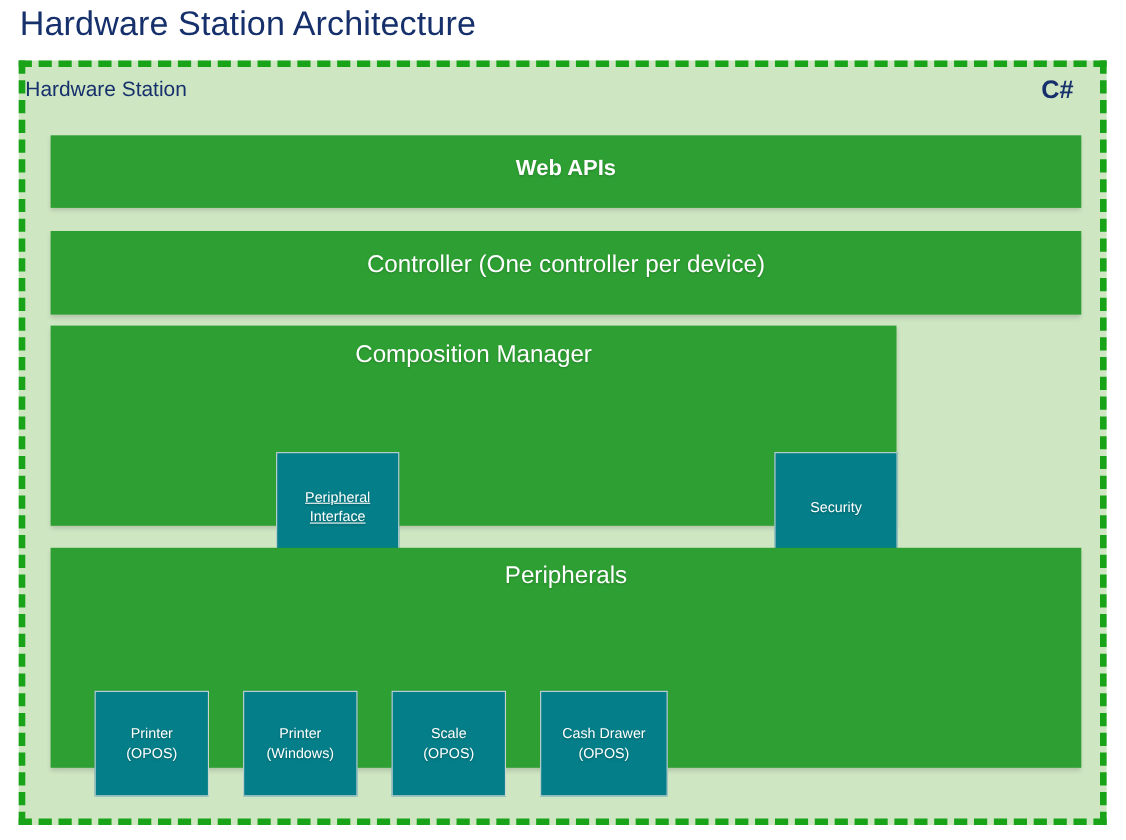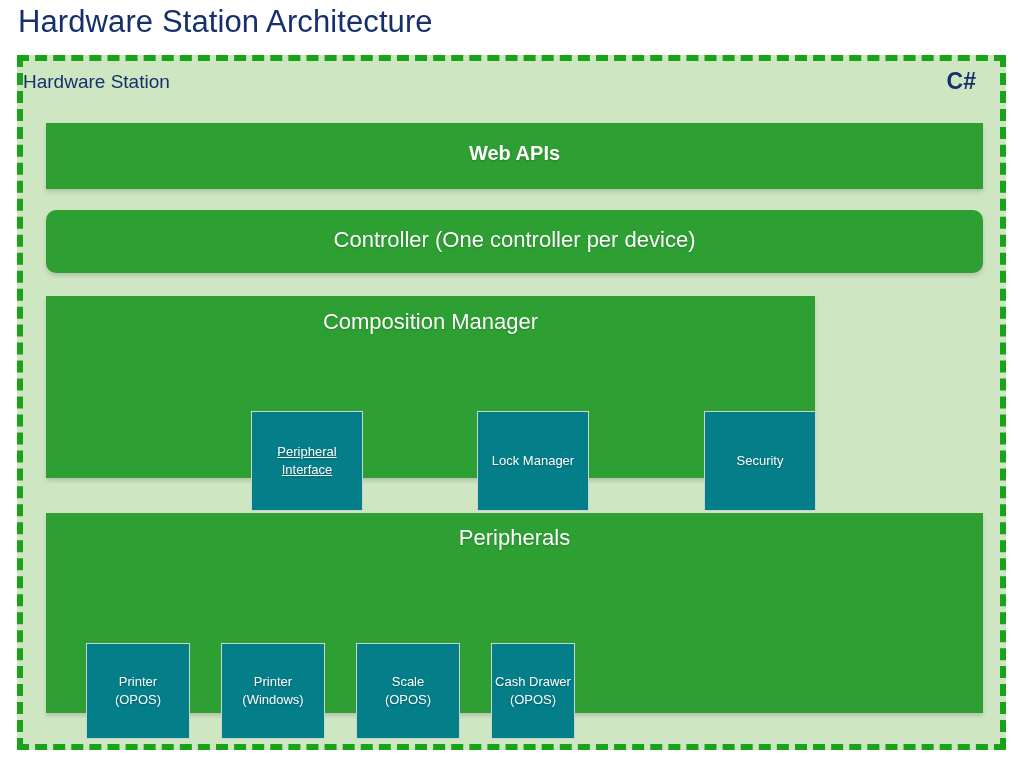--- a/index.html
+++ b/index.html
@@ -90,22 +90,21 @@
   #layer-webapis .layer-title {
     top: 19px;
     font-size: 20px;
     font-weight: bold;
   }
 
   #layer-controller {
     left: 23px;
     top: 149px;
     width: 937px;
-    height: 63px;
-    border-radius: 10px;
+    height: 76px;
   }
   #layer-controller .layer-title {
     top: 17px;
     font-size: 22px;
     font-weight: normal;
   }
 
   #layer-composition {
     left: 23px;
     top: 235px;
@@ -116,21 +115,20 @@
     top: 13px;
     font-size: 22px;
     font-weight: normal;
   }
 
   #layer-peripherals {
     left: 23px;
     top: 437px;
     width: 937px;
     height: 200px;
-    margin-top: 15px;
   }
   #layer-peripherals .layer-title {
     top: 12px;
     font-size: 22px;
     font-weight: normal;
   }
 
   
   .component-box {
     position: absolute;
@@ -191,21 +189,21 @@
   #box-scale-opos {
     left: 310px;
     top: 130px;
     width: 104px;
     height: 96px;
     font-size: 13px;
   }
   #box-cash-drawer-opos {
     left: 445px;
     top: 130px;
-    width: 84px;
+    width: 116px;
     height: 96px;
     font-size: 13px;
   }
   #box-other-devices {
     left: 580px;
     top: 130px;
     width: 351px;
     height: 96px;
     font-size: 13px;
   }
@@ -233,25 +231,20 @@
   <div class="layer" id="layer-composition">
     <div class="layer-title">Composition Manager</div>
 
     <div class="component-box" id="box-peripheral-interface">
       <span>
         <span class="line">Peripheral</span>
         <span class="line">Interface</span>
       </span>
     </div>
 
-    <div class="component-box" id="box-lock-manager">
-      <span>
-        <span class="line">Lock Manager</span>
-      </span>
-    </div>
 
     <div class="component-box" id="box-security">
       <span>
         <span class="line">Security</span>
       </span>
     </div>
   </div>
 
   <div class="layer" id="layer-peripherals">
     <div class="layer-title">Peripherals</div>

